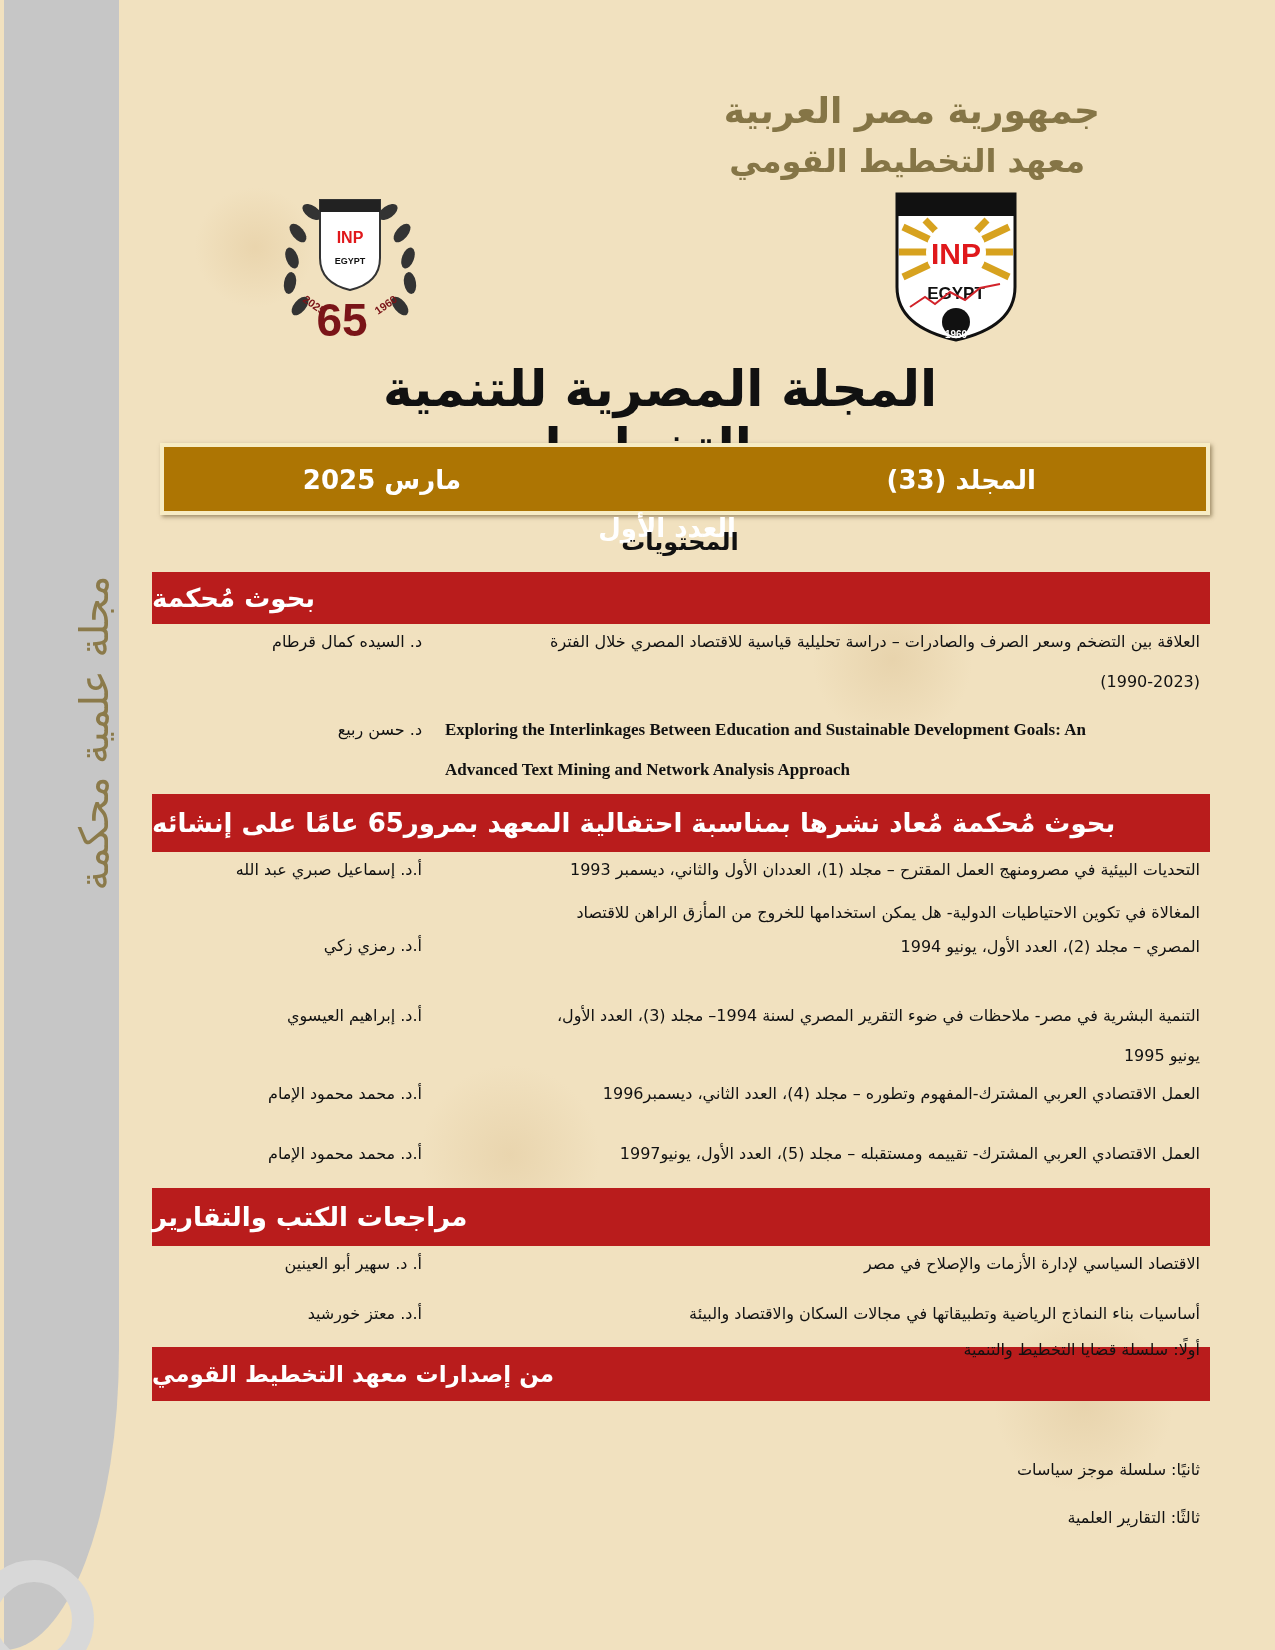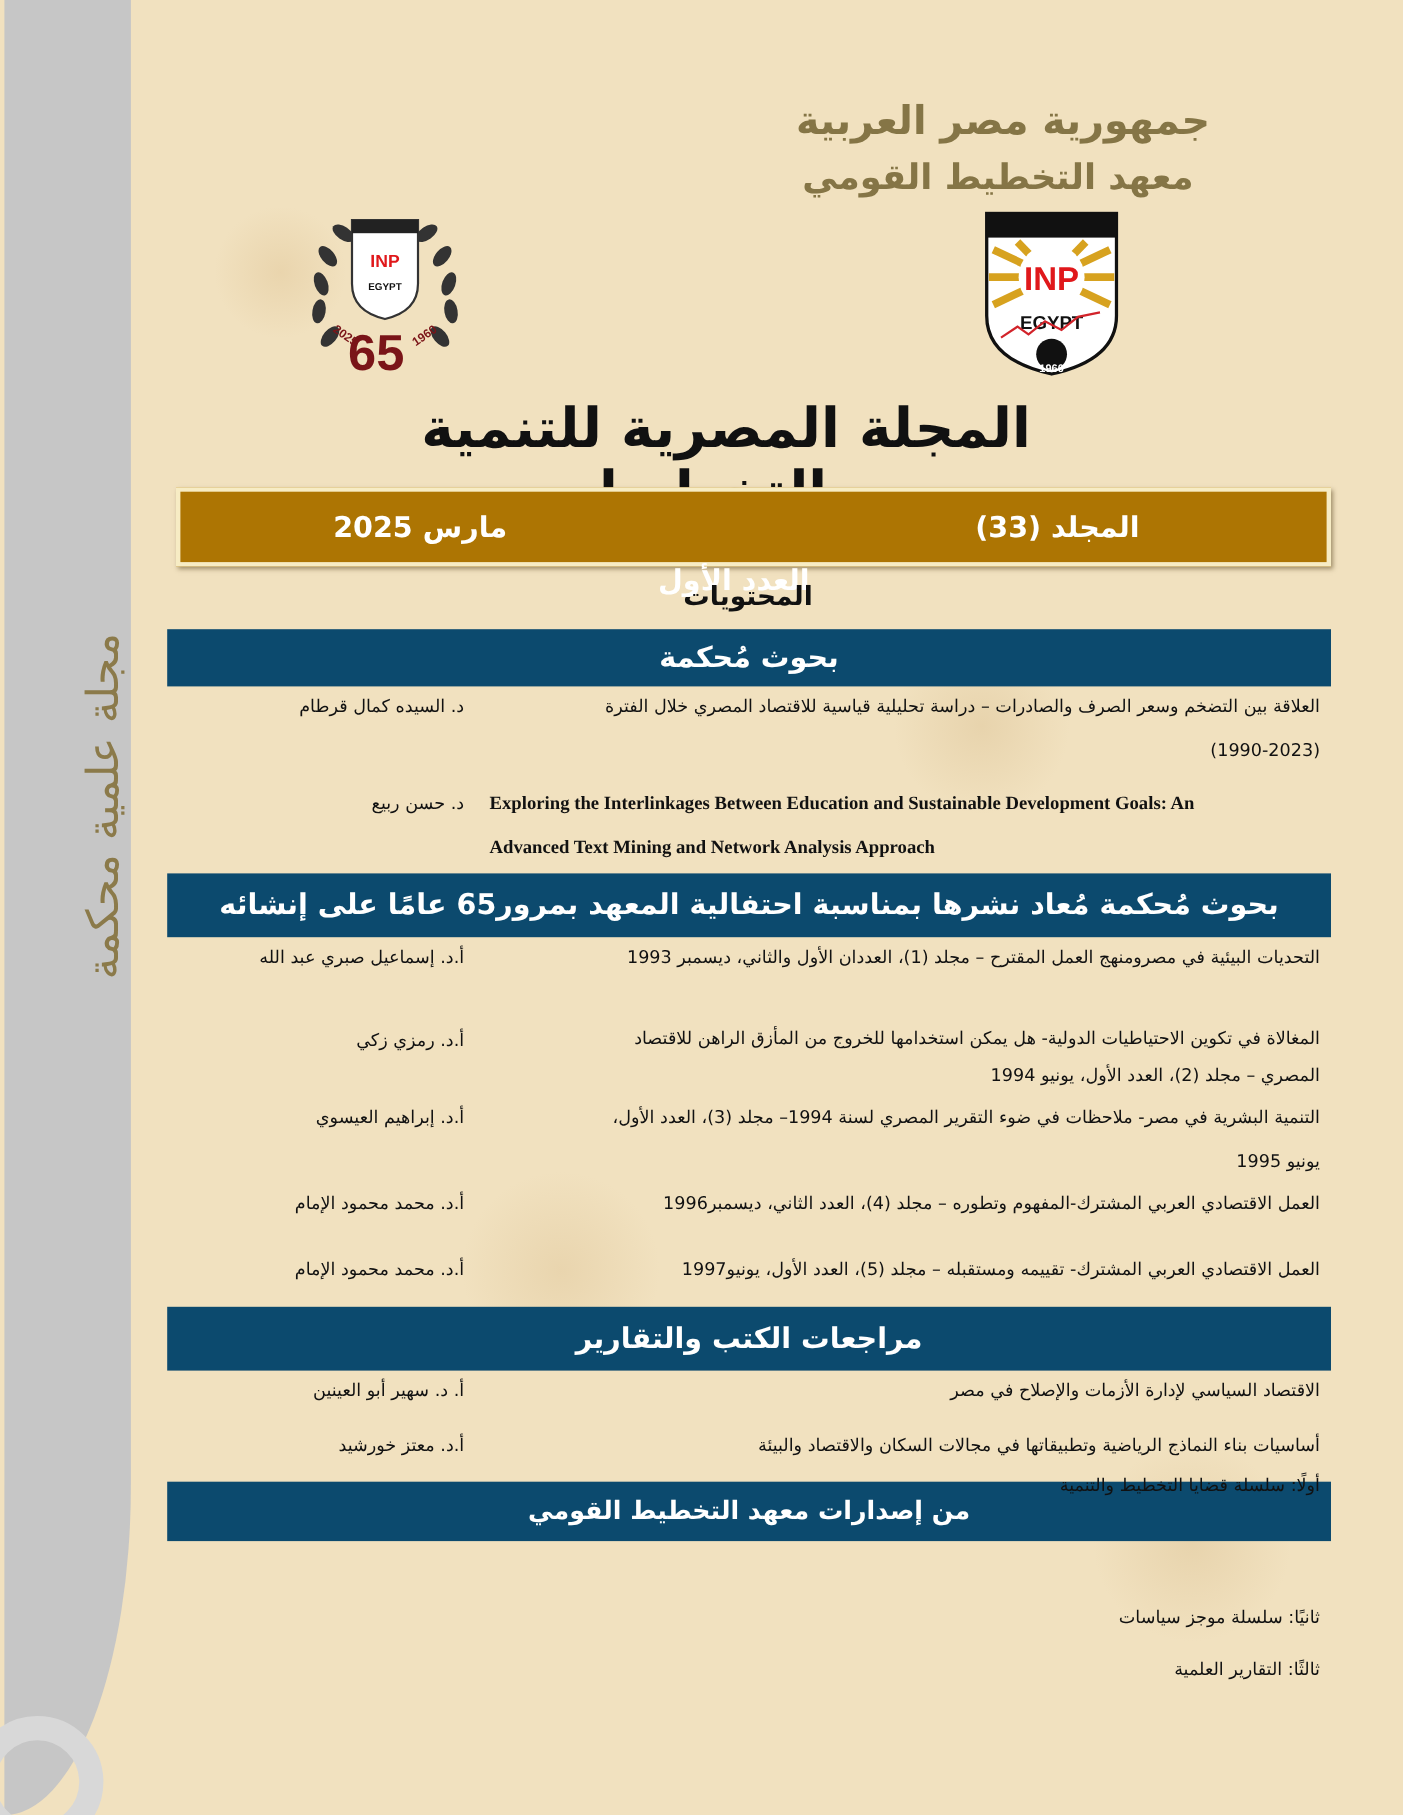--- a/index.html
+++ b/index.html
@@ -37,22 +37,22 @@
     font-size:50px; font-weight:bold; color:#111; direction:rtl;
   }
   .issue-bar {
     position:absolute; left:160px; top:443px; width:1050px; height:72px;
     background:#ad7503; border:4px solid #f7ecc4; box-shadow:2px 2px 4px rgba(80,60,20,0.5);
     box-sizing:border-box; color:#fff; font-weight:bold; font-size:26px;
   }
   .issue-bar span { position:absolute; top:18px; direction:rtl; }
   .contents-title { position:absolute; left:560px; top:528px; width:240px; text-align:center; font-size:24px; font-weight:bold; color:#111; }
   .section-bar {
-    position:absolute; left:152px; width:1058px; background:#0c4a6e; color:#fff;
-    font-weight:bold; text-align:center; direction:rtl; box-sizing:border-box;
+    position:absolute; left:152px; width:1058px; background:#b91c1c; color:#fff;
+    font-weight:bold; text-align:left; direction:rtl; box-sizing:border-box;
   }
   .row-title { position:absolute; right:75px; width:690px; text-align:right; direction:rtl; font-size:16px; color:#111; line-height:40px; }
   .row-author { position:absolute; right:853px; text-align:right; direction:rtl; font-size:16px; color:#111; white-space:nowrap; }
   .en { direction:ltr; text-align:left; font-family:"Liberation Serif", serif; font-weight:bold; font-size:17px; right:auto; left:445px; width:740px; }
   .pub-item { position:absolute; right:75px; text-align:right; direction:rtl; font-size:16px; color:#111; }
 </style>
 </head>
 <body>
 
 <div class="sidebar">
@@ -133,21 +133,21 @@
 </div>
 <div class="row-author" style="top:720px;">د. حسن ربيع</div>
 
 <div class="section-bar" style="top:794px;height:58px;font-size:26px;line-height:58px;">بحوث مُحكمة مُعاد نشرها بمناسبة احتفالية المعهد بمرور65 عامًا على إنشائه</div>
 
 <div class="row-title" style="top:850px;text-align:right;">
   <div>التحديات البيئية في مصرومنهج العمل المقترح – مجلد (1)، العددان الأول والثاني، ديسمبر 1993</div>
 </div>
 <div class="row-author" style="top:860px;">أ.د. إسماعيل صبري عبد الله</div>
 
-<div class="row-title" style="top:927px;line-height:34px;">
+<div class="row-title" style="top:896px;line-height:34px;">
   <div>المغالاة في تكوين الاحتياطيات الدولية- هل يمكن استخدامها للخروج من المأزق الراهن للاقتصاد</div>
   <div>المصري – مجلد (2)، العدد الأول، يونيو 1994</div>
 </div>
 <div class="row-author" style="top:920px;margin-top:16px;">أ.د. رمزي زكي</div>
 
 <div class="row-title" style="top:996px;">
   <div>التنمية البشرية في مصر- ملاحظات في ضوء التقرير المصري لسنة 1994– مجلد (3)، العدد الأول،</div>
   <div>يونيو 1995</div>
 </div>
 <div class="row-author" style="top:1006px;">أ.د. إبراهيم العيسوي</div>

